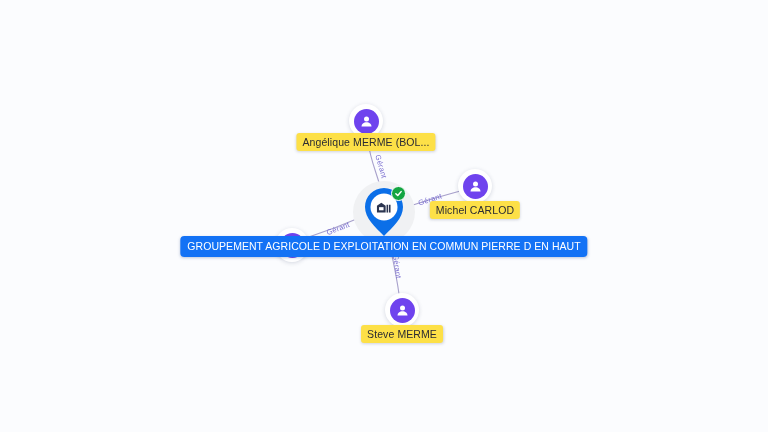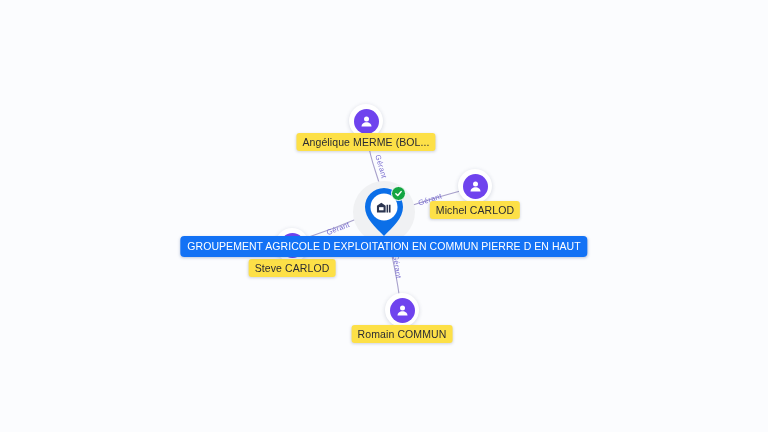--- a/index.html
+++ b/index.html
@@ -190,31 +190,30 @@
   <div class="node-label" style="left:475px; top:201px;">Michel CARLOD</div>
 
   <div class="person-node" style="left:275px; top:228px;">
     <div class="person-avatar">
       <svg width="15" height="15" viewBox="0 0 24 24" fill="#ffffff">
         <circle cx="12" cy="8" r="4"></circle>
         <path d="M4 20c0-4.4 3.6-7 8-7s8 2.6 8 7z"></path>
       </svg>
     </div>
   </div>
-  <div class="node-label" style="left:292px; top:259px;">Steve CARLOD</div>
 
   <div class="person-node" style="left:385px; top:293px;">
     <div class="person-avatar">
       <svg width="15" height="15" viewBox="0 0 24 24" fill="#ffffff">
         <circle cx="12" cy="8" r="4"></circle>
         <path d="M4 20c0-4.4 3.6-7 8-7s8 2.6 8 7z"></path>
       </svg>
     </div>
   </div>
-  <div class="node-label" style="left:402px; top:325px;">Romain COMMUN</div>
+  <div class="node-label" style="left:402px; top:325px;">Steve MERME</div>
 
   <div class="company-node" style="left:353px; top:181px;">
     <div class="pin-wrap">
       <svg class="pin-shape" width="44" height="52" viewBox="0 0 44 52">
         <path d="M22 2 C11.5 2, 3 10.5, 3 21 C3 32, 13 41, 22 50 C31 41, 41 32, 41 21 C41 10.5, 32.5 2, 22 2 Z" fill="#0b6fe8"></path>
         <circle cx="22" cy="21" r="13.5" fill="#ffffff"></circle>
       </svg>
       <div class="pin-icon">
         <svg width="18" height="18" viewBox="0 0 24 24" fill="#2b3550">
           <path d="M2.6 10.4 L8.4 6.2 L14.2 10.4 L14.2 19.4 L2.6 19.4 Z"></path>

